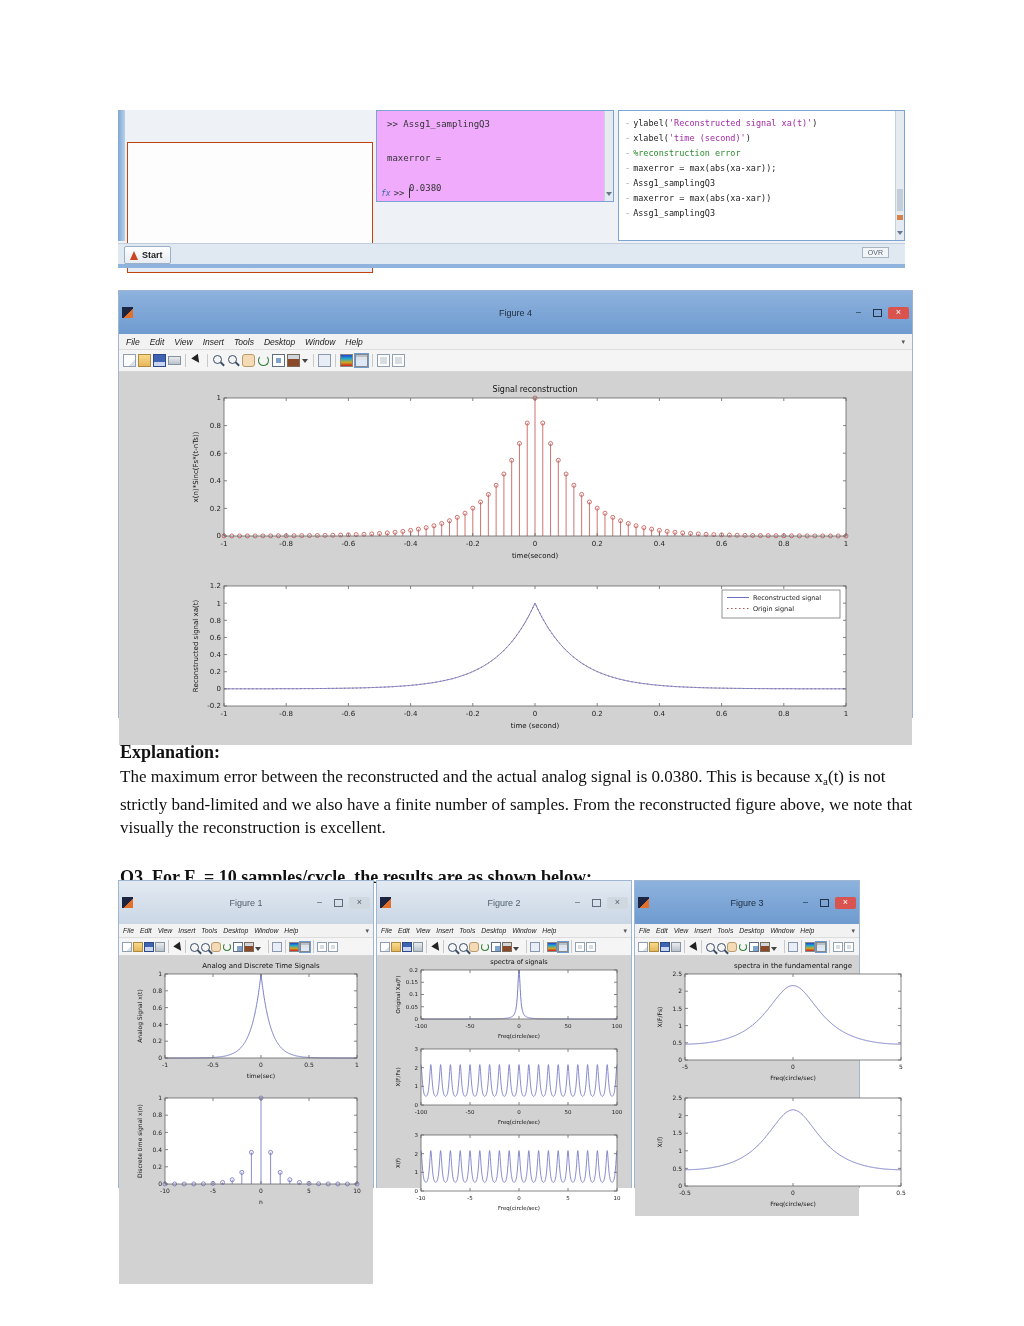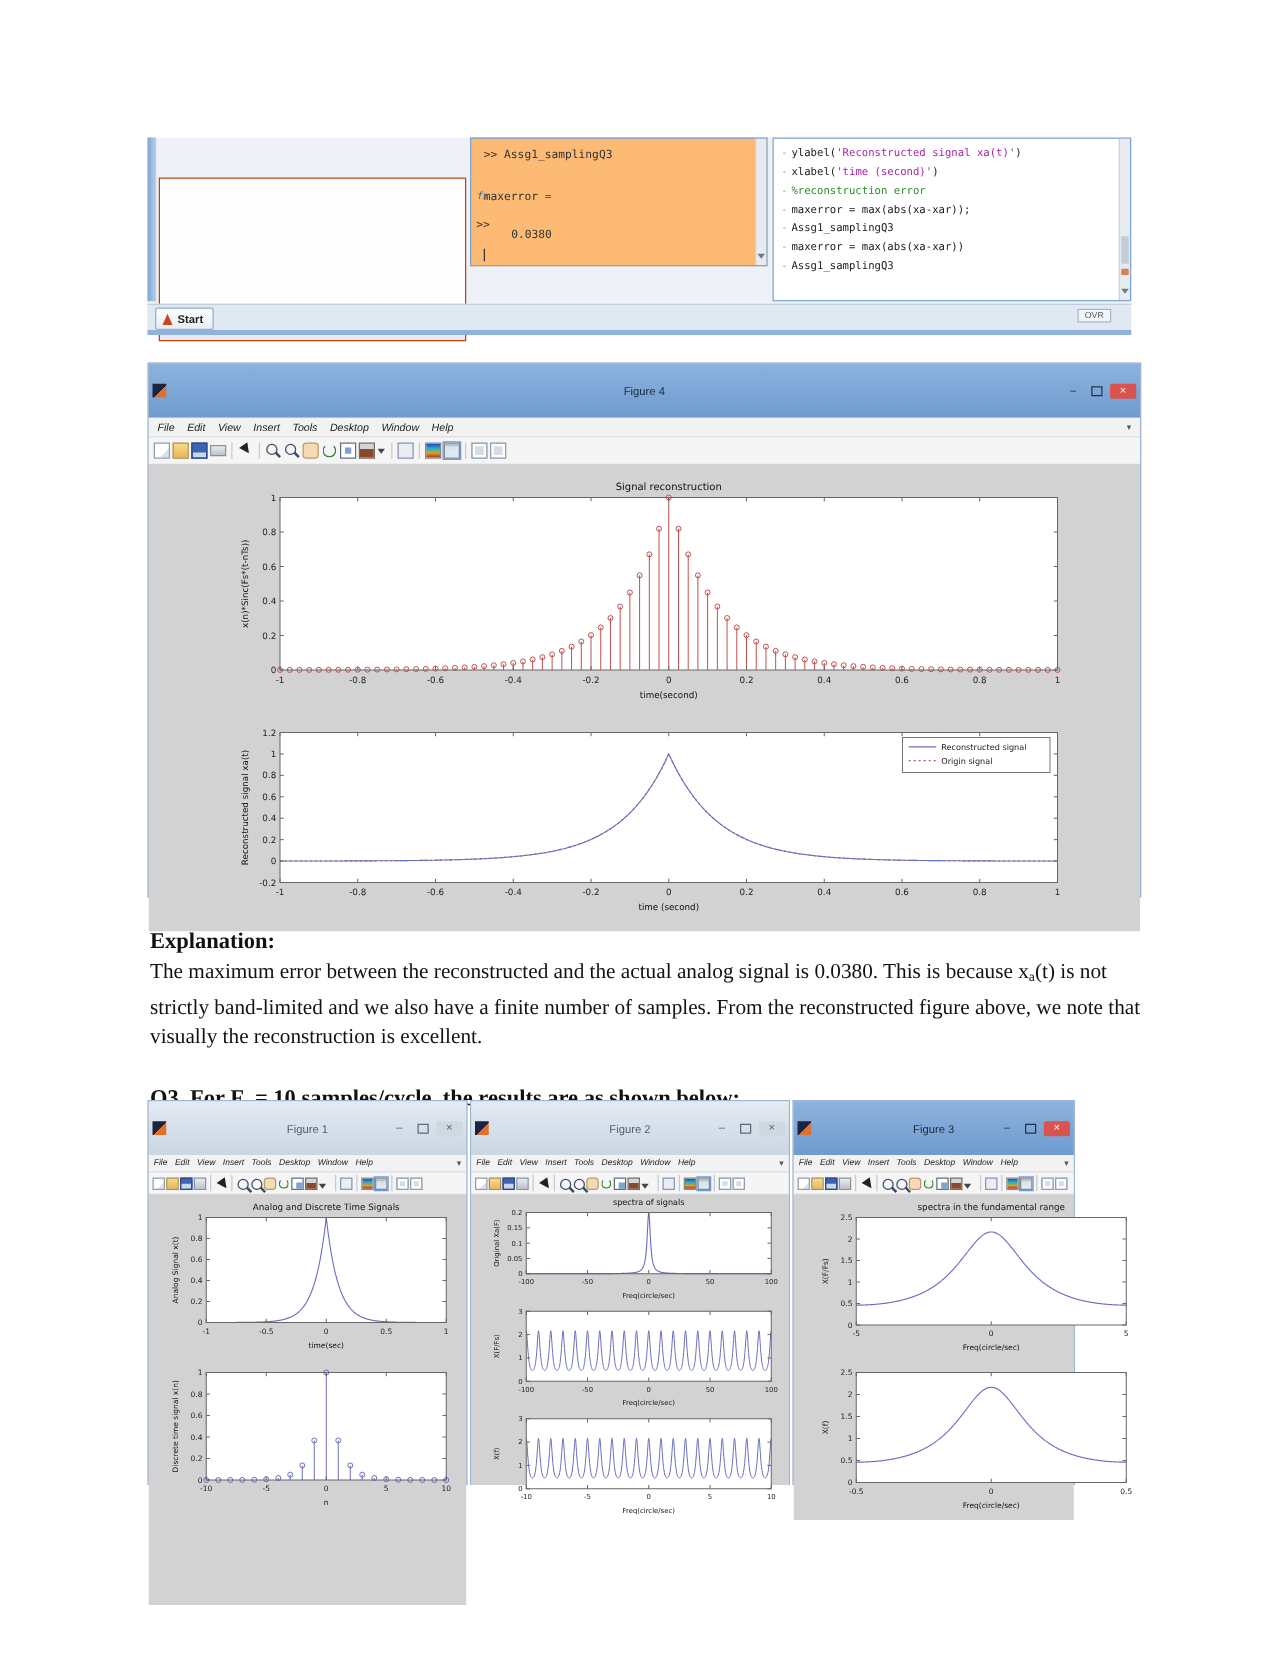--- a/index.html
+++ b/index.html
@@ -69,25 +69,25 @@
   
   .frag{position:absolute;left:118px;top:110px;width:787px;height:158px;background:#eef2f7;}
   .frag-strip{position:absolute;left:0;top:0;width:7px;height:131px;
               background:linear-gradient(90deg,#7fa6d3,#b8d0ea);}
   .frag-panel{position:absolute;left:9px;top:0;width:246px;height:131px;background:#fdfdfd;
               border:1px solid #c2410c;box-sizing:border-box;margin-top:32px;}
   .details-bar{position:absolute;left:0;right:0;bottom:0;height:19px;
                background:linear-gradient(#f4f7fb,#e2e9f1);border-top:1px solid #c5d0dc;
                display:flex;align-items:center;padding:0 5px;font-size:8px;color:#7a8694;}
   .details-bar .chev{margin-left:auto;color:#5a6troke674;color:#5a6674;font-size:8px;}
-  .frag-cmd{position:absolute;left:258px;top:0;width:238px;height:103px;background:#fdba74;
+  .frag-cmd{position:absolute;left:258px;top:0;width:238px;height:92px;background:#f0abfc;
             border:1px solid #7ba3d4;box-sizing:border-box;
             font-family:"DejaVu Sans Mono",monospace;font-size:9px;color:#333;}
   .cmd-line{position:absolute;left:10px;white-space:pre;}
-  .cmd-prompt{position:absolute;left:4px;bottom:3px;display:flex;align-items:center;gap:14px;flex-direction:column;}
+  .cmd-prompt{position:absolute;left:4px;bottom:3px;display:flex;align-items:center;gap:3px;}
   .fx{font-style:italic;font-size:8px;color:#3a6ea5;}
   .caret{display:inline-block;width:1px;height:10px;background:#333;margin-left:2px;}
   .vscroll{position:absolute;right:0px;top:0px;bottom:0px;width:8px;background:#e6ebf1;
            border-left:1px solid #c8d2dd;}
   .vscroll::after{content:"";position:absolute;left:1px;bottom:2px;border:3px solid transparent;
                   border-top:4px solid #67798c;}
   .sthumb{position:absolute;left:1px;width:6px;background:#c2cdd8;}
   .omark{position:absolute;left:1px;width:6px;height:5px;background:#d6824a;}
   .frag-editor{position:absolute;left:500px;top:0;width:287px;height:131px;background:#fff;
                border:1px solid #7ba3d4;box-sizing:border-box;overflow:hidden;

